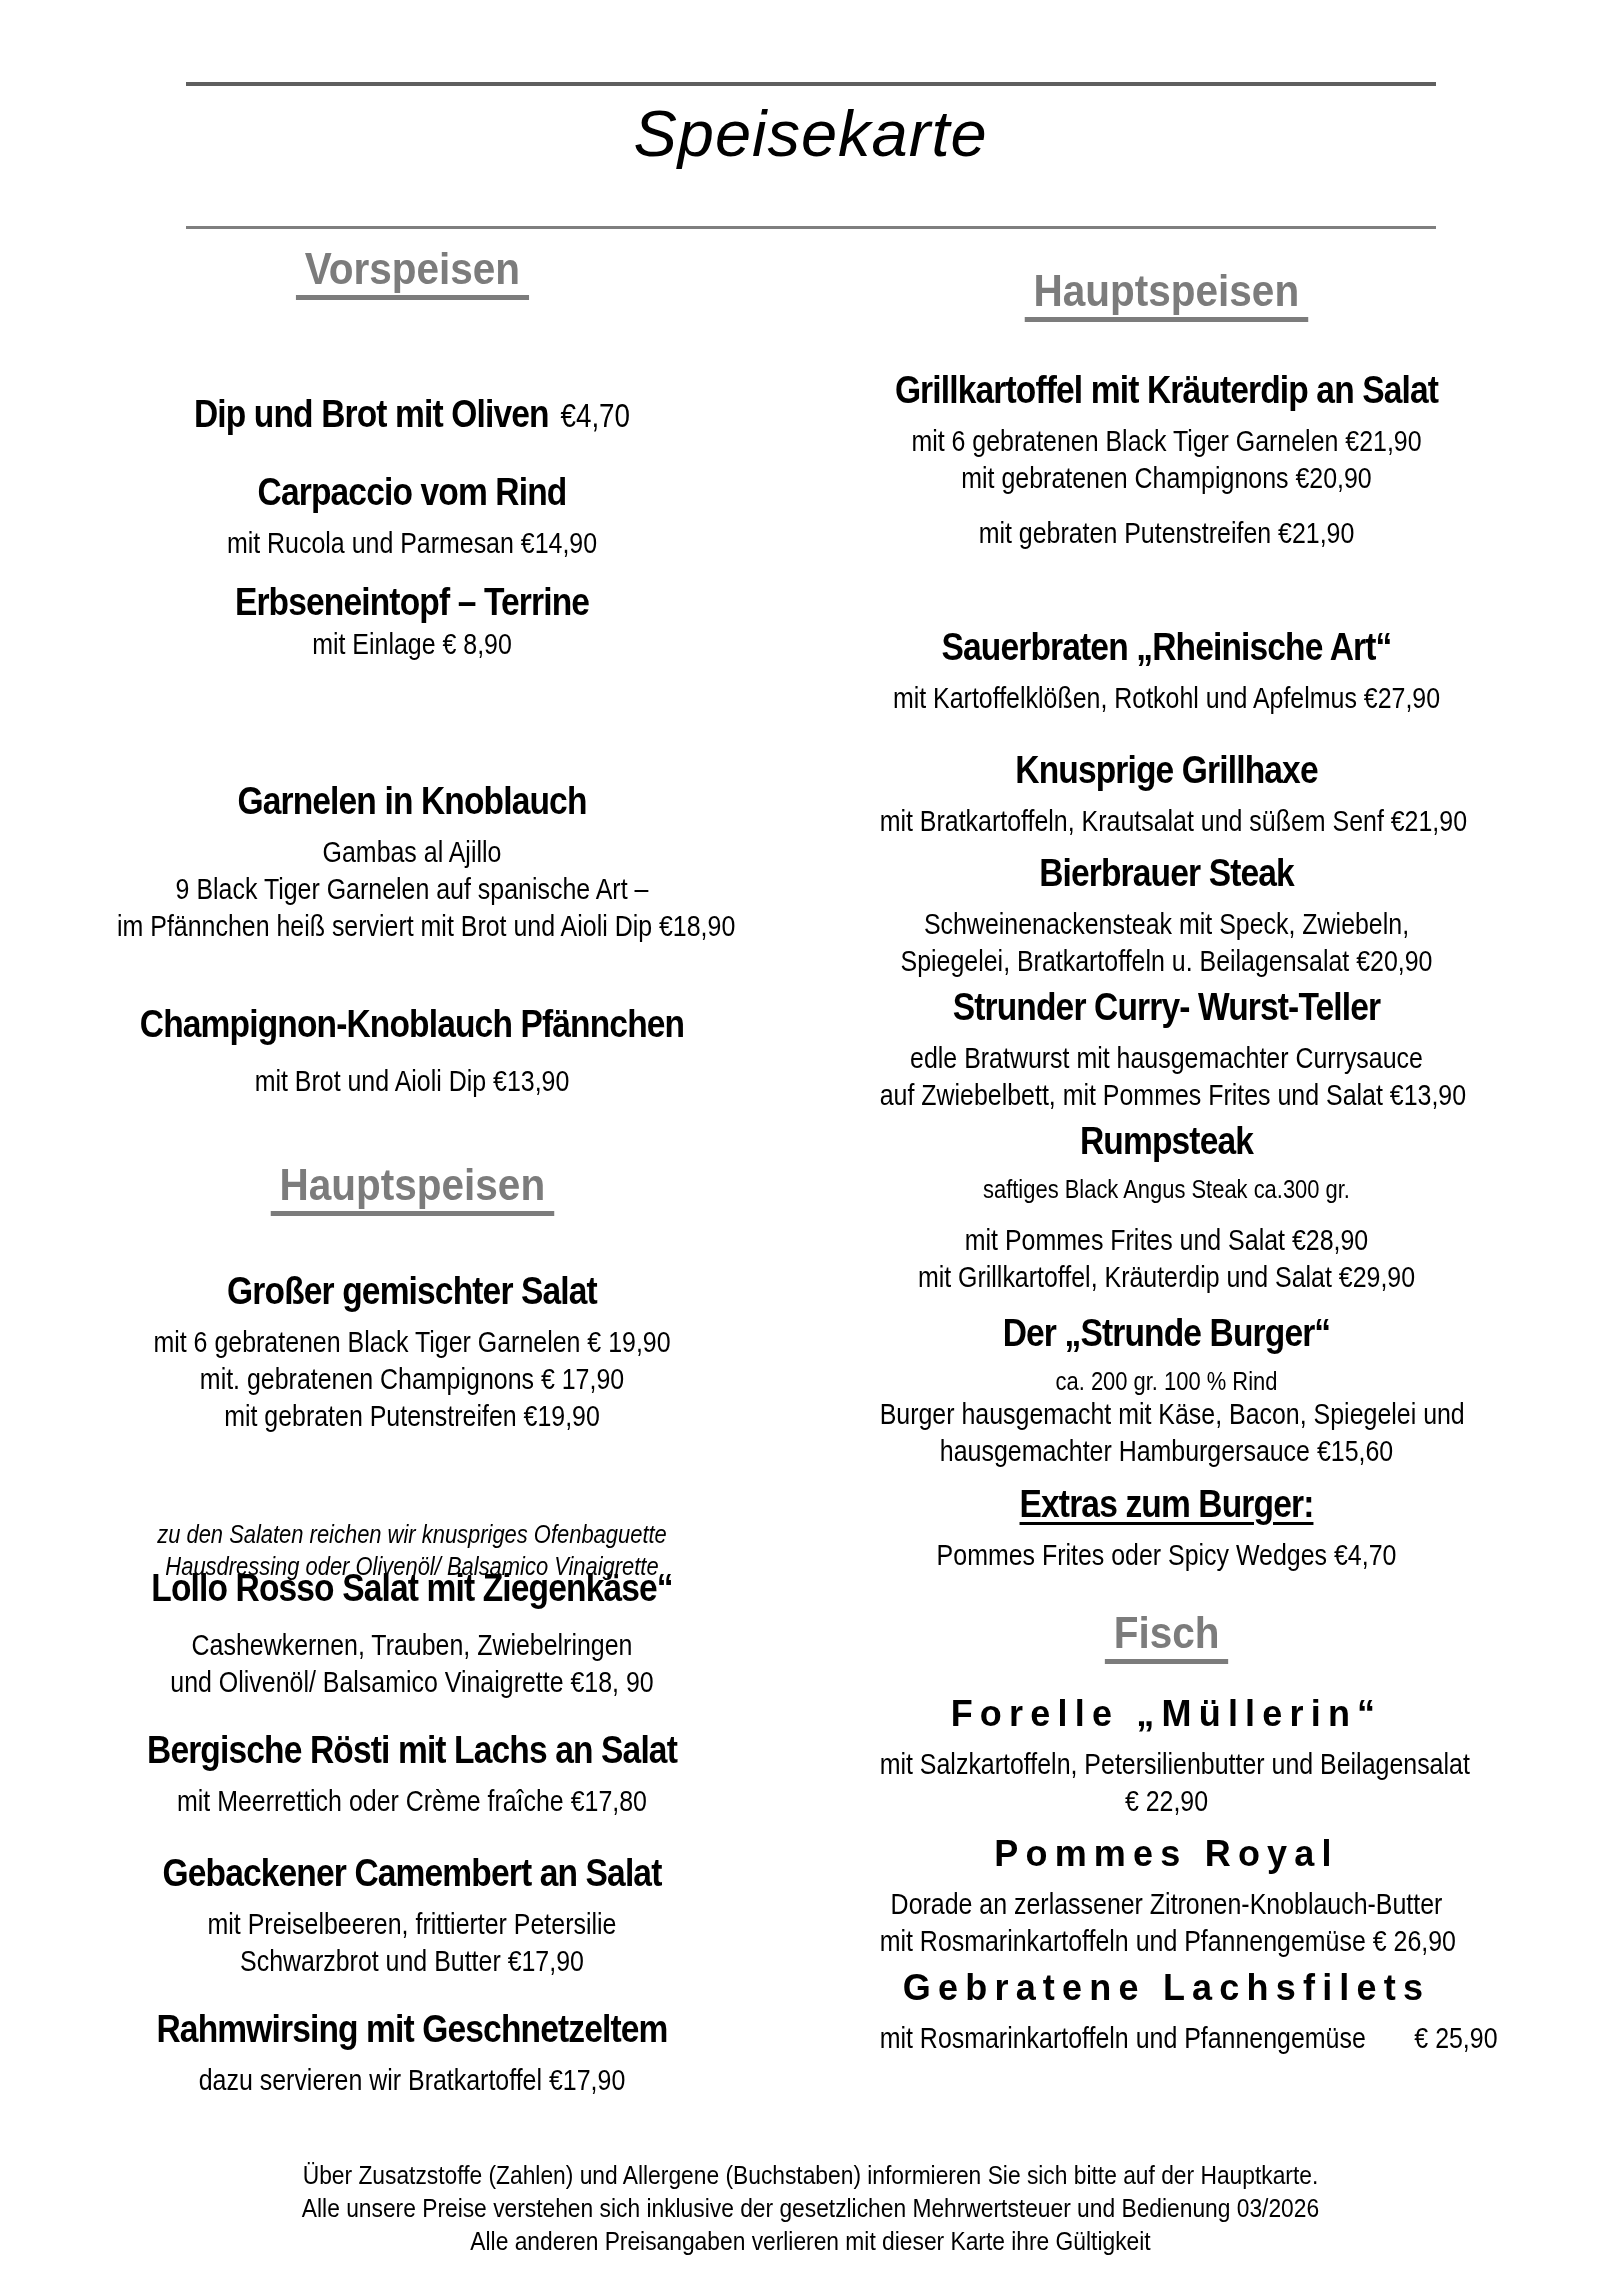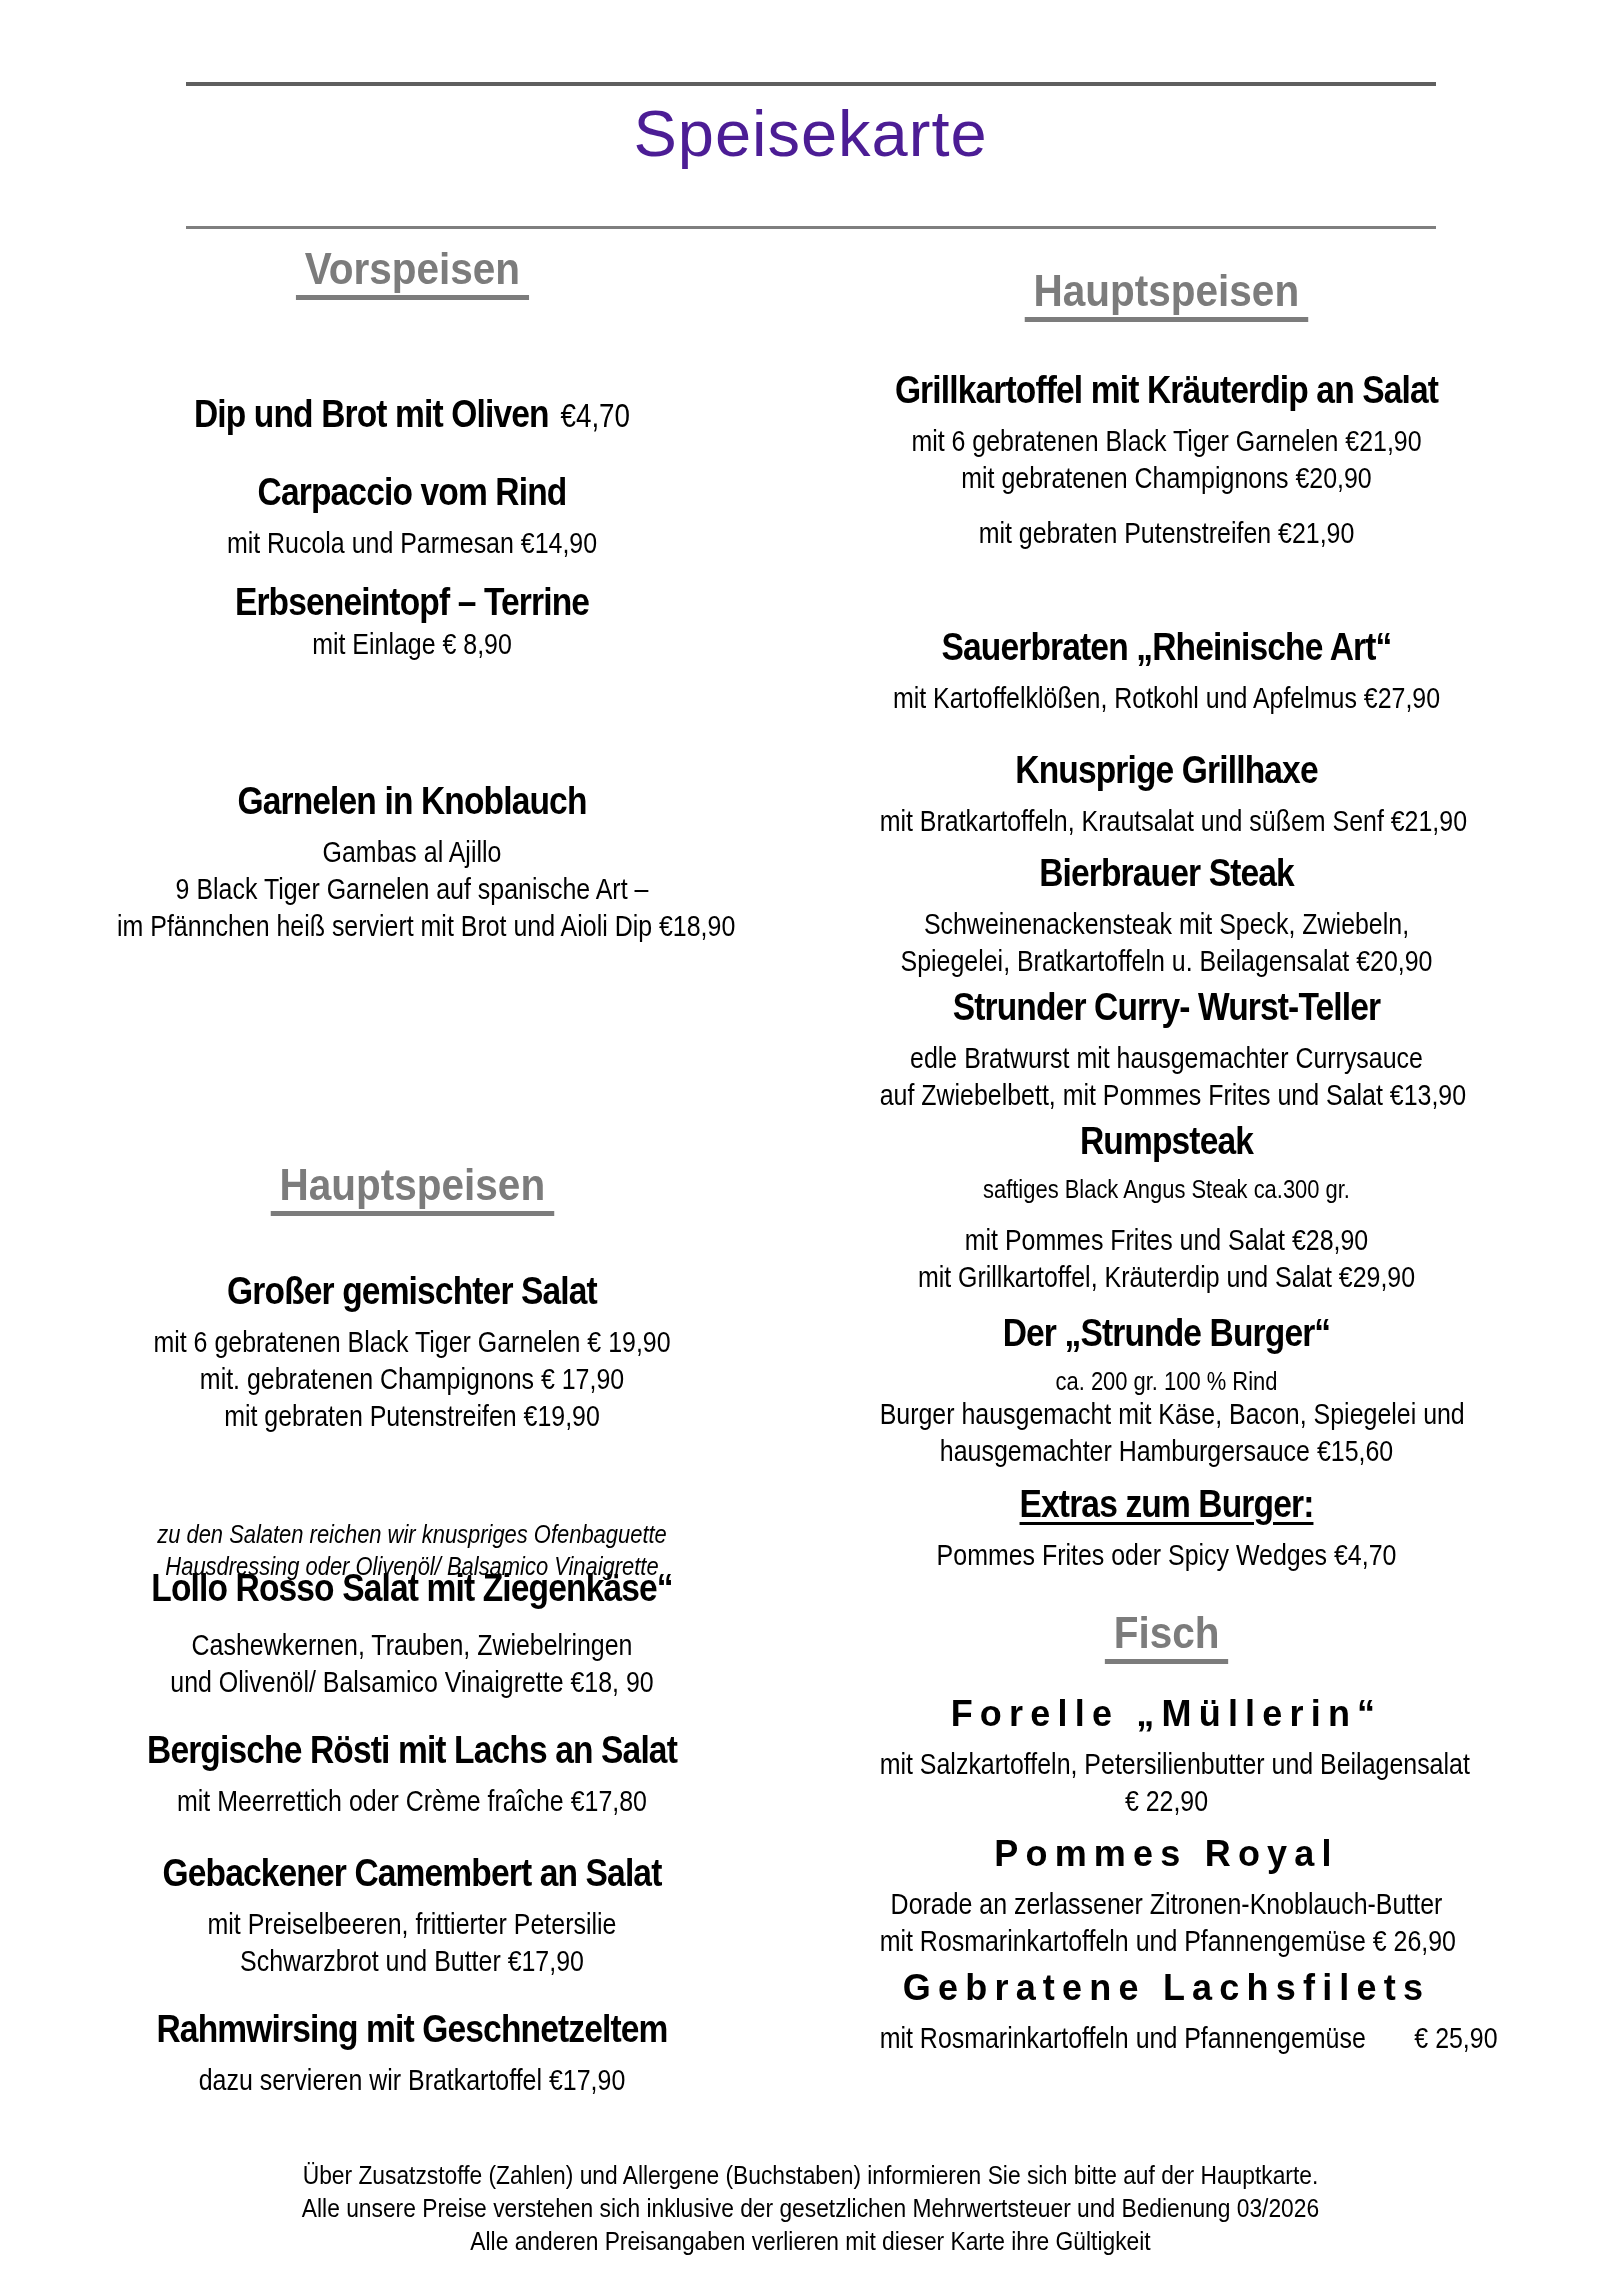--- a/index.html
+++ b/index.html
@@ -6,21 +6,21 @@
   .page{
     position:relative;width:1621px;height:2293px;margin:0 auto;
     background:#ffffff;overflow:hidden;
     font-family:"Liberation Sans",sans-serif;color:#000;
   }
   .rule{position:absolute;}
   .rule-top{left:186px;width:1250px;top:82px;height:3.9px;background:#5f5f5f;}
   .rule-mid{left:186px;width:1250px;top:226px;height:2.9px;background:#7f7f7f;}
   .page-title{
     position:absolute;top:96px;left:0;right:0;text-align:center;
-    font-size:65px;font-weight:400;color:#4c1d95;
+    font-size:65px;font-style:italic;font-weight:400;color:#000000;
     letter-spacing:1px;margin:0;
   }
   .col{position:absolute;top:0;height:100%;}
   #col-left{left:69px;width:686px;}
   #col-right{left:833px;width:667px;}
   .block{position:absolute;left:0;right:0;text-align:center;}
   .cond{display:block;transform:scaleX(0.86);transform-origin:50% 50%;white-space:nowrap;}
   .section-header{
     display:inline-block;transform:scaleX(0.9);transform-origin:50% 50%;
     font-size:45px;font-weight:bold;color:#7c7c7c;
@@ -59,20 +59,24 @@
       </div>
       <div class="block" style="top: 580px;">
         <div class="title-line tight cond"><span class="item-title">Erbseneintopf – Terrine</span></div>
         <div class="desc cond">mit Einlage € 8,90</div>
       </div>
       <div class="block" style="top: 779px;">
         <div class="title-line cond"><span class="item-title">Garnelen in Knoblauch</span></div>
         <div class="desc cond">Gambas al Ajillo</div>
         <div class="desc cond">9 Black Tiger Garnelen auf spanische Art –</div>
         <div class="desc cond">im Pfännchen heiß serviert mit Brot und Aioli Dip €18,90</div>
+      </div>
+      <div class="block" style="top: 1002px;">
+        <div class="title-line cond"><span class="item-title">Champignon-Knoblauch Pfännchen</span></div>
+        <div class="desc cond gap">mit Brot und Aioli Dip €13,90</div>
       </div>
       <div class="block" style="top: 1161px;"><span class="section-header">Hauptspeisen</span></div>
       <div class="block" style="top: 1269px;">
         <div class="title-line cond"><span class="item-title">Großer gemischter Salat</span></div>
         <div class="desc cond">mit 6 gebratenen Black Tiger Garnelen € 19,90</div>
         <div class="desc cond">mit. gebratenen Champignons € 17,90</div>
         <div class="desc cond">mit gebraten Putenstreifen €19,90</div>
       </div>
       <div class="block" style="top: 1518px; font-style: italic;">
         <div class="note-line cond">zu den Salaten reichen wir knuspriges Ofenbaguette</div>

